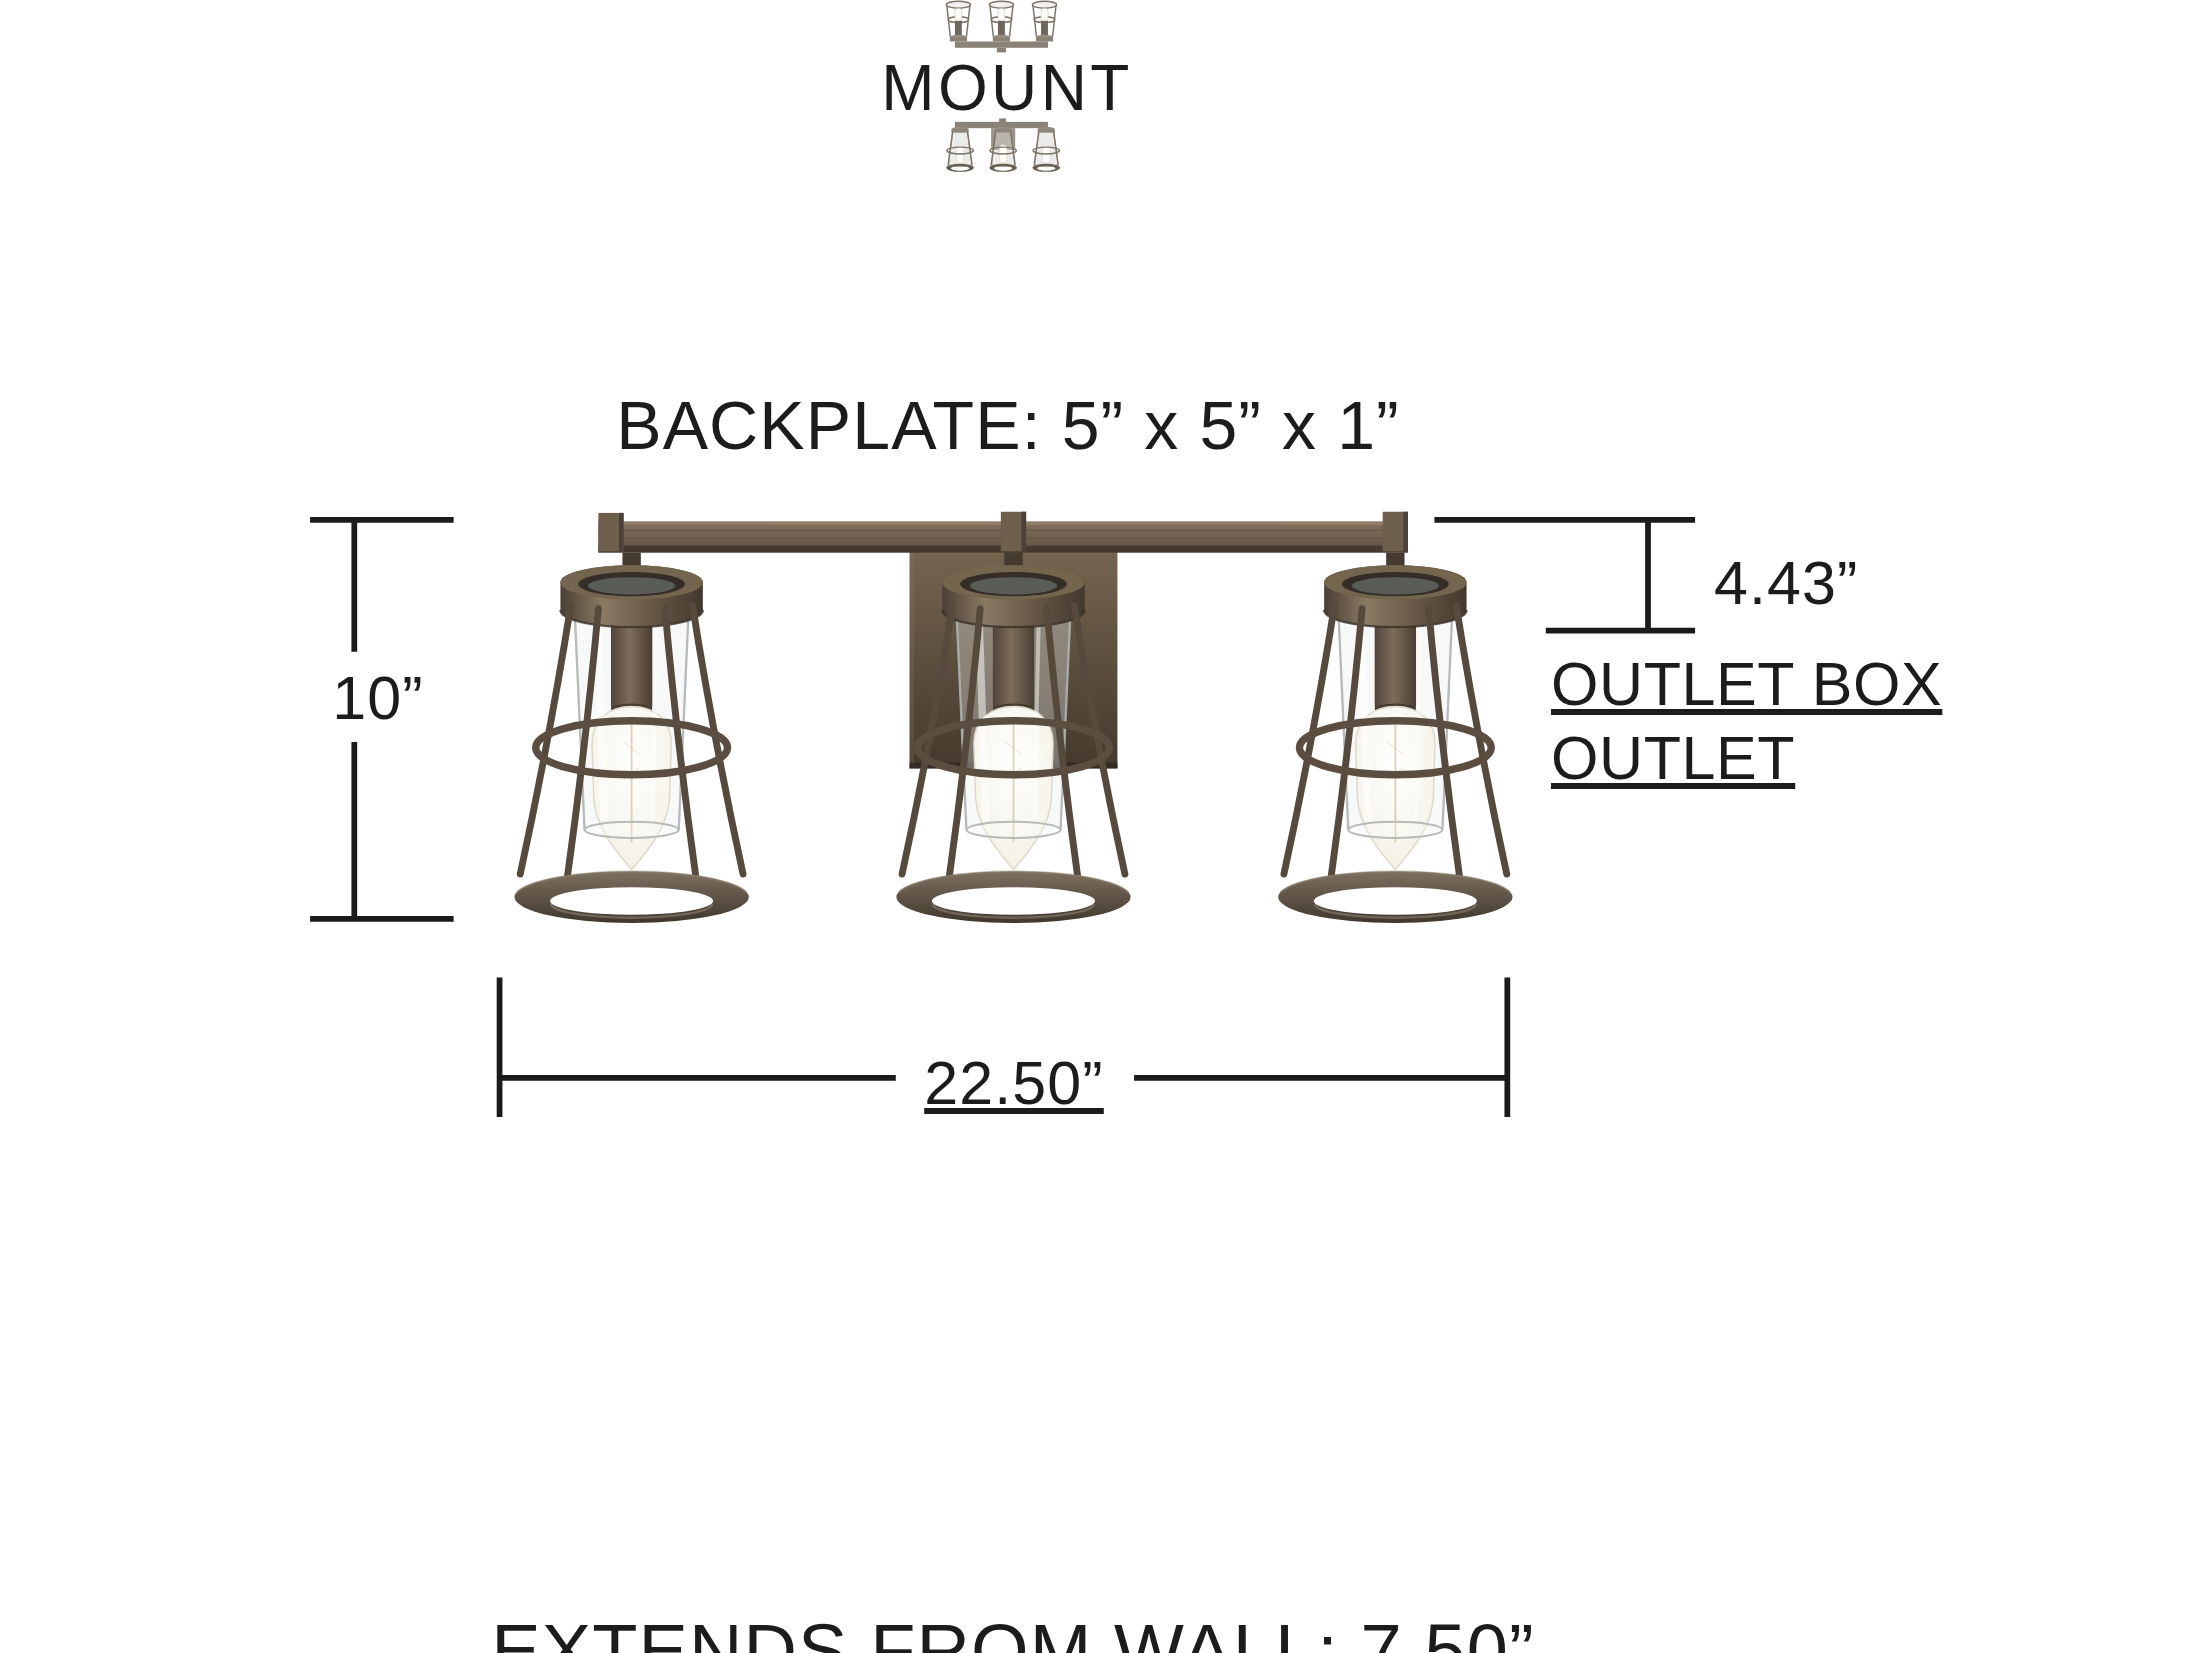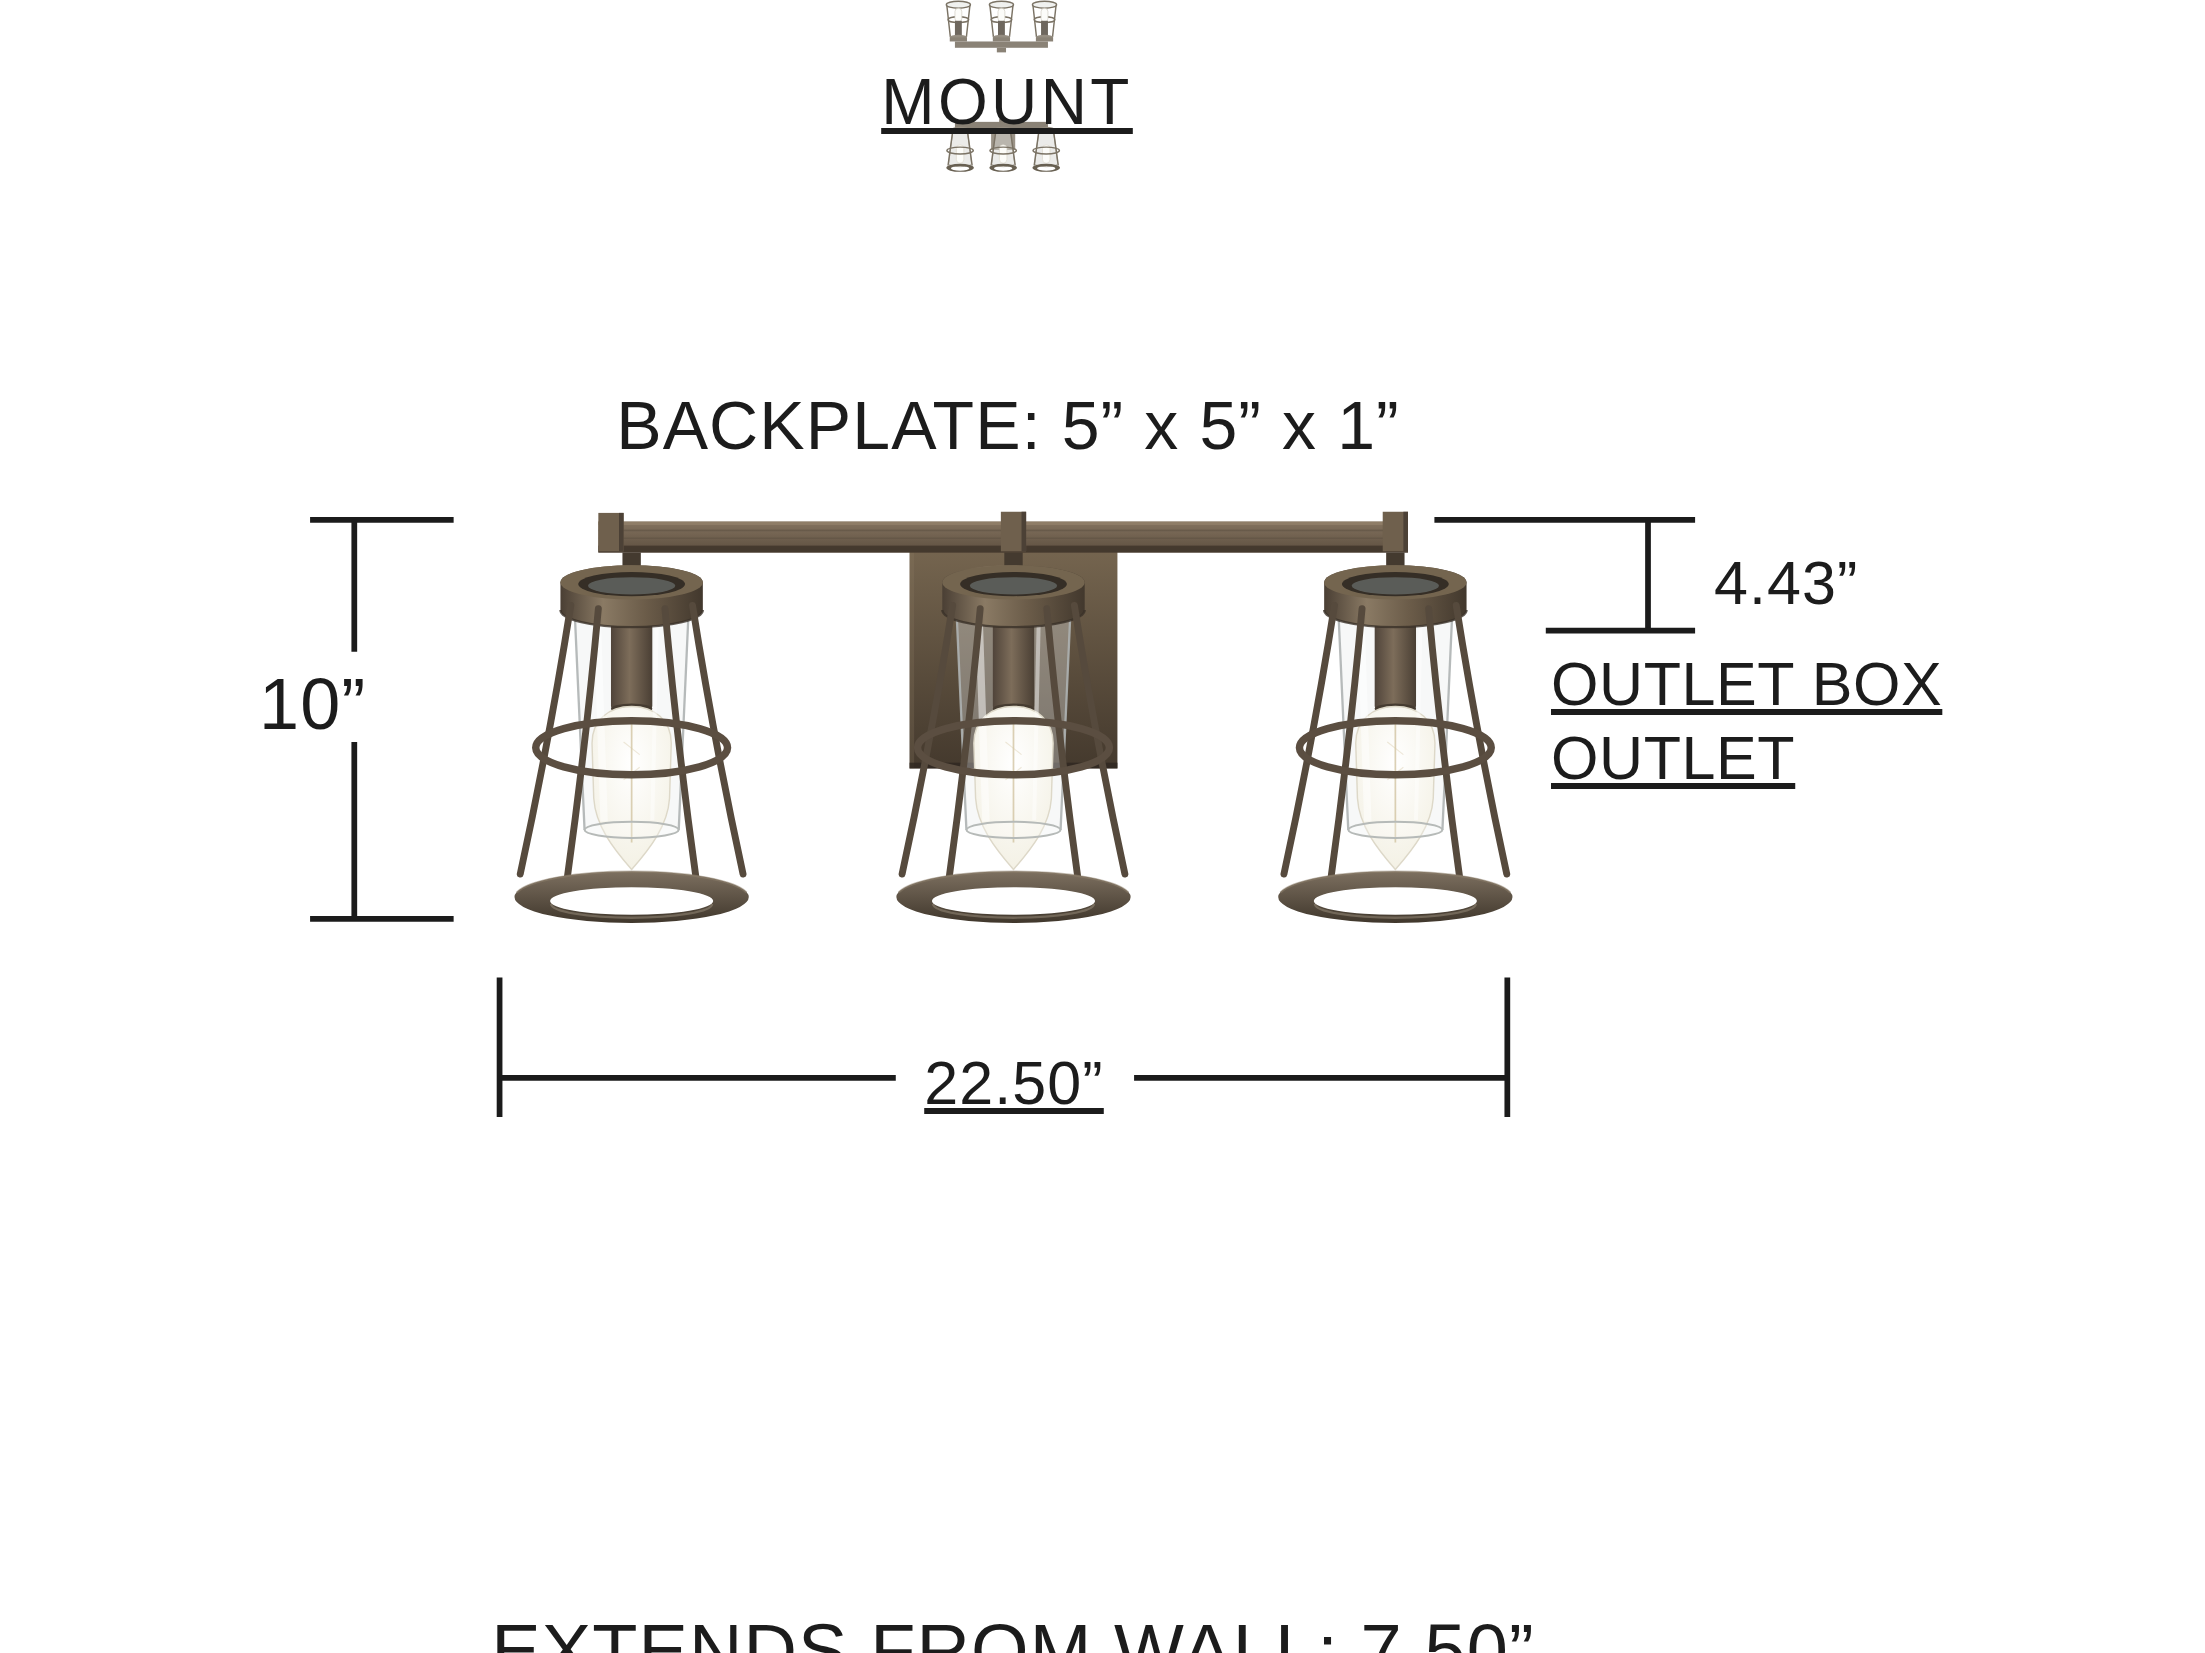--- a/index.html
+++ b/index.html
@@ -7,23 +7,23 @@
   }
   html,body{margin:0;padding:0;}
   body{
     width:2205px;height:1654px;overflow:hidden;background:var(--background,#fff);
     font-family:"Liberation Sans","DejaVu Sans",sans-serif;color:var(--text,#1c1c1c);
   }
   .canvas{position:relative;width:2205px;height:1654px;background:var(--background,#fff);overflow:hidden;}
   .abs{position:absolute;}
   .label{white-space:nowrap;color:var(--text,#1c1c1c);}
   .center{transform:translateX(-50%);}
-  #mount-label{left:1007px;top:66px;font-size:64px;letter-spacing:3.4px;line-height:1.15;text-decoration:underline;}
+  #mount-label{left:1007px;top:52px;font-size:64px;letter-spacing:3.4px;line-height:1.15;}
   #backplate-label{left:1008px;top:386px;font-size:68px;letter-spacing:1.1px;line-height:1.15;}
-  #height-label{left:259px;top:663px;width:218px;text-align:left;font-size:72px;letter-spacing:1.1px;line-height:1.15;}
+  #height-label{left:269px;top:663px;width:218px;text-align:center;font-size:61px;letter-spacing:1.1px;line-height:1.15;}
   #outlet-offset-label{left:1714px;top:548px;font-size:61px;letter-spacing:1.1px;line-height:1.15;}
   #outlet-box-label{left:1551px;top:647px;font-size:61px;letter-spacing:0.6px;line-height:1.22;text-decoration:underline;}
   #width-label{left:1014px;top:1048px;font-size:61px;letter-spacing:1.1px;line-height:1.15;text-decoration:underline;}
   #extends-label{left:1013px;top:1608px;font-size:74px;letter-spacing:1.1px;line-height:1.15;}
   svg{display:block;}
   .dim{stroke:var(--line,#1b1b1b);stroke-width:10;fill:none;}
 </style>
 </head>
 <body>
 

